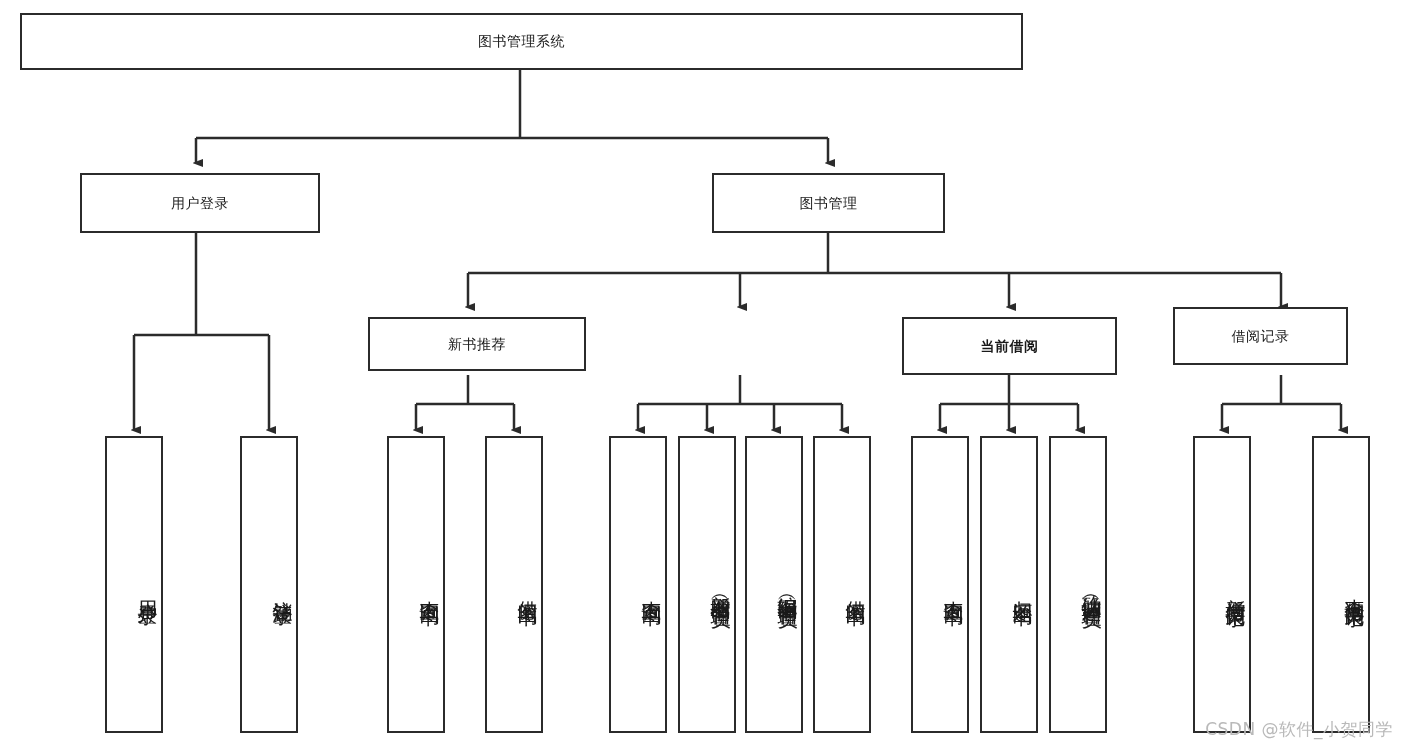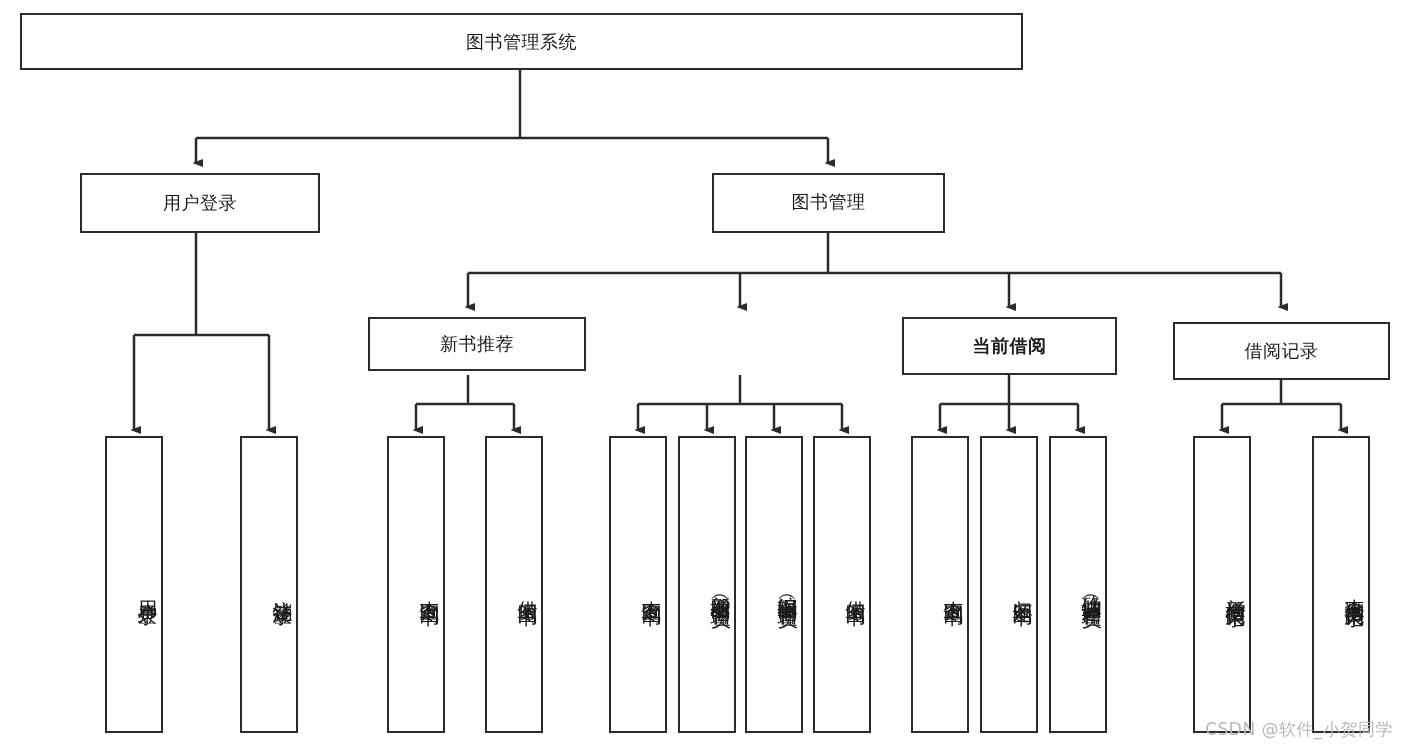--- a/index.html
+++ b/index.html
@@ -31,21 +31,21 @@
     box-sizing: border-box;
     border: 2.5px solid #2b2b2b;
     background: #ffffff;
     display: flex;
     align-items: center;
     justify-content: center;
     text-align: center;
     color: #1a1a1a;
   }
   .node.horizontal {
-    font-size: 18px;
+    font-size: 14px;
     line-height: 1.2;
     letter-spacing: 0.5px;
   }
   .node.vertical {
     writing-mode: vertical-rl;
     text-orientation: upright;
     font-size: 20px;
     line-height: 1.35;
     letter-spacing: 2px;
     align-items: flex-start;
@@ -128,34 +128,34 @@
   </svg>
 
   <div class="node horizontal" style="left:20px; top:13px; width:1003px; height:57px;">
     <span class="label">图书管理系统</span>
   </div>
 
   <div class="node horizontal" style="left:80px; top:173px; width:240px; height:60px;">
     <span class="label">用户登录</span>
   </div>
 
-  <div class="node horizontal" style="left:712px; top:173px; width:233px; height:60px;font-family:Liberation Serif, serif;">
+  <div class="node horizontal" style="left:712px; top:173px; width:233px; height:60px;">
     <span class="label">图书管理</span>
   </div>
 
   <div class="node horizontal" style="left:368px; top:317px; width:218px; height:54px;">
     <span class="label">新书推荐</span>
   </div>
 
 
   <div class="node horizontal" style="left:902px; top:317px; width:215px; height:58px;font-weight:bold;">
     <span class="label">当前借阅</span>
   </div>
 
-  <div class="node horizontal" style="left:1173px; top:322px; width:217px; height:58px;">
+  <div class="node horizontal" style="left:1173px; top:307px; width:175px; height:58px;">
     <span class="label">借阅记录</span>
   </div>
 
   <div class="node vertical" style="left:105px; top:436px; width:58px; height:297px;">
     <span class="label">用户登录</span>
   </div>
 
   <div class="node vertical" style="left:240px; top:436px; width:58px; height:297px;">
     <span class="label">注销登录</span>
   </div>

